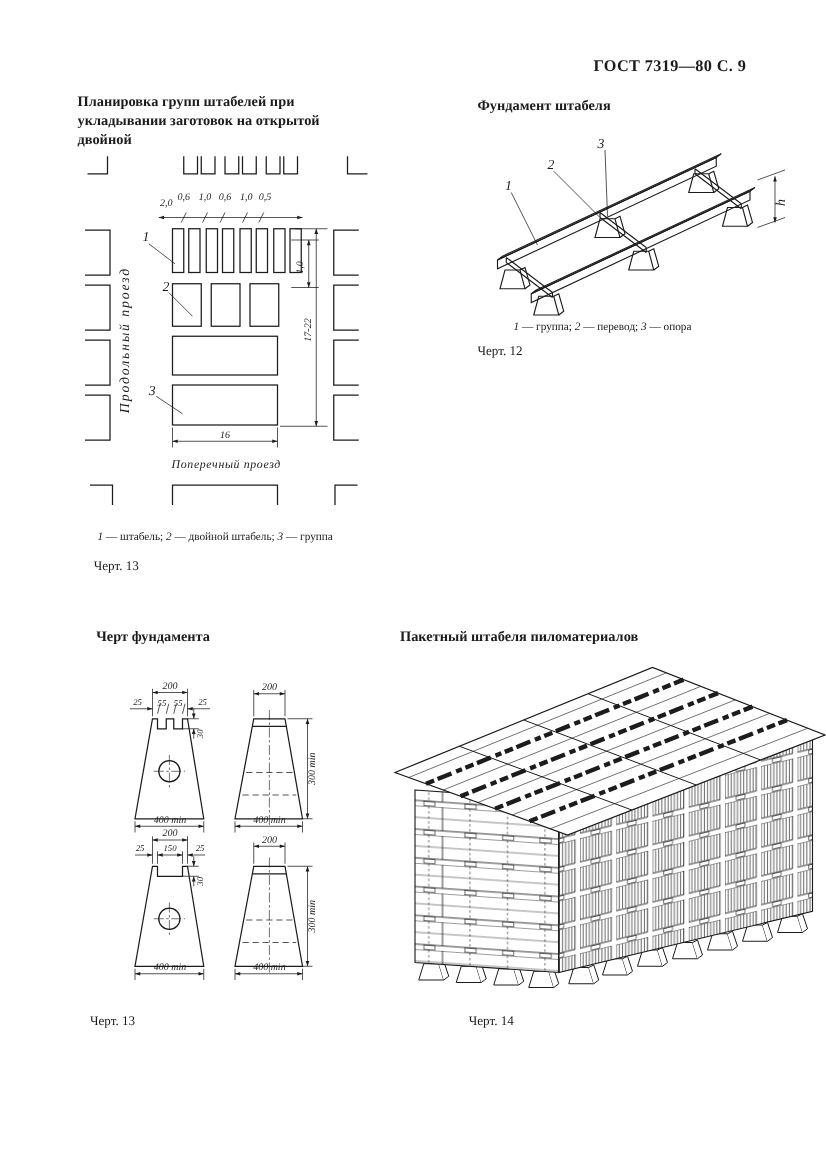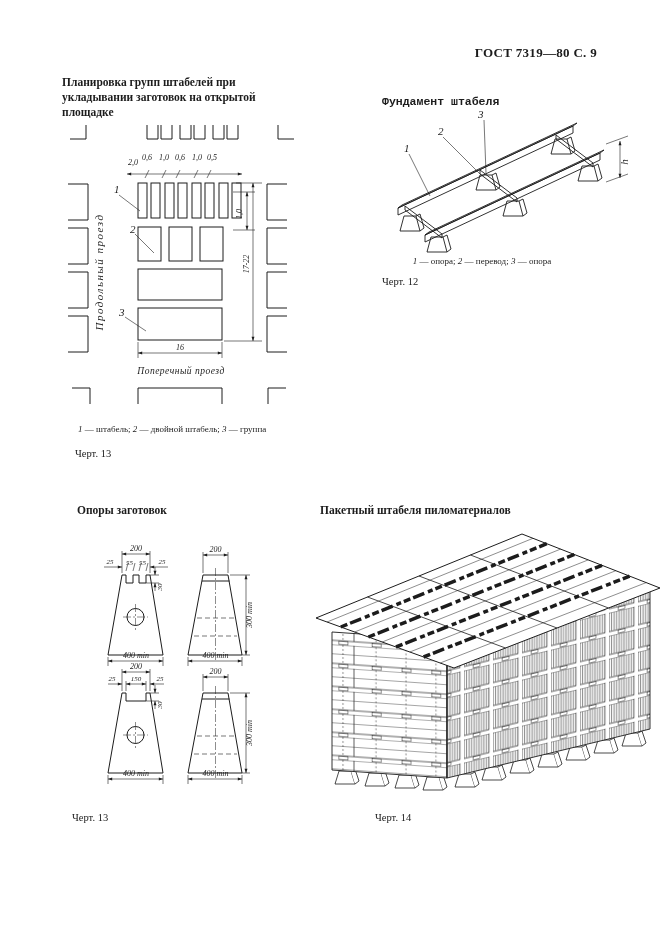--- a/index.html
+++ b/index.html
@@ -27,21 +27,21 @@
 </head>
 <body>
 
 <div class="page">
 
   <div class="abs hdr" style="top:45px;right:64px;">ГОСТ 7319—80 С. 9</div>
 
   <div class="abs figtitle" style="left:62px;top:75px;width:240px;">
     <div>Планировка групп штабелей при</div>
     <div>укладывании заготовок на открытой</div>
-    <div>площадке</div>
+    <div>двойной</div>
   </div>
 
   <svg viewBox="60 118 245 292" width="245" height="292" style="left:60px;top:118px;">
     <defs>
       <marker id="ar1" viewBox="0 0 10 10" refX="10" refY="5" markerWidth="9" markerHeight="7" orient="auto-start-reverse">
         <path d="M0,1.5 L10,5 L0,8.5 Z" fill="#1c1c1c"></path>
       </marker>
     </defs>
     <g class="ln">
       <path d="M147,125v14h11v-14 M161,125v14h11v-14 M180,125v14h11v-14 M194,125v14h11v-14 M213,125v14h11v-14 M227,125v14h11v-14"></path>
@@ -94,21 +94,21 @@
     <text class="mark" x="114" y="193">1</text>
     <text class="mark" x="130" y="233">2</text>
     <text class="mark" x="119" y="316">3</text>
     <text class="road" x="103" y="272" text-anchor="middle" transform="rotate(-90 103 272)">Продольный проезд</text>
     <text class="road2" x="181" y="374" text-anchor="middle">Поперечный проезд</text>
   </svg>
 
   <div class="abs legend" style="left:78px;top:424px;"><span class="li">1</span><span> — штабель; </span><span class="li">2</span><span> — двойной штабель; </span><span class="li">3</span><span> — группа</span></div>
   <div class="abs caption" style="left:75px;top:448px;width:200px;">Черт. 13</div>
 
-  <div class="abs figtitle" style="left:382px;top:94px;width:200px;font-family:Liberation Mono, monospace;">Фундамент штабеля</div>
+  <div class="abs figtitle" style="left:382px;top:78px;width:200px;">Фундамент штабеля</div>
 
   <svg viewBox="392 104 252 156" width="252" height="156" style="left:392px;top:104px;">
     <defs>
       <marker id="ar2" viewBox="0 0 10 10" refX="10" refY="5" markerWidth="9" markerHeight="7" orient="auto-start-reverse">
         <path d="M0,1.5 L10,5 L0,8.5 Z" fill="#1c1c1c"></path>
       </marker>
     </defs>
     <g class="ln2">
       <path d="M405,206 L442,234 M405,210 L442,238 M405,206 V210 M442,234 V238"></path>
       <path d="M480,170 L517,198 M480,174 L517,202 M480,170 V174 M517,198 V202"></path>
@@ -153,24 +153,24 @@
       <line x1="606" y1="144" x2="628" y2="136"></line>
       <line x1="606" y1="182" x2="628" y2="174"></line>
       <line x1="620" y1="141" x2="620" y2="178" marker-start="url(#ar2)" marker-end="url(#ar2)"></line>
     </g>
     <text class="mark" x="404" y="152">1</text>
     <text class="mark" x="438" y="135">2</text>
     <text class="mark" x="478" y="118">3</text>
     <text class="mark" x="628" y="162" text-anchor="middle" transform="rotate(-90 628 162)">h</text>
   </svg>
 
-  <div class="abs legend" style="left:382px;top:256px;width:200px;text-align:center;"><span class="li">1</span><span> — опора; </span><span class="li">2</span><span> — перевод; </span><span class="li">3</span><span> — опора</span></div>
+  <div class="abs legend" style="left:382px;top:256px;width:200px;text-align:center;"><span class="li">1</span><span> — группа; </span><span class="li">2</span><span> — перевод; </span><span class="li">3</span><span> — опора</span></div>
   <div class="abs caption" style="left:382px;top:276px;width:200px;">Черт. 12</div>
 
-  <div class="abs figtitle" style="left:77px;top:503px;width:200px;">Опоры заготовок</div>
+  <div class="abs figtitle" style="left:77px;top:503px;width:200px;">Черт фундамента</div>
 
   <svg viewBox="75 528 240 285" width="240" height="285" style="left:75px;top:528px;">
     <defs>
       <marker id="ar3" viewBox="0 0 10 10" refX="10" refY="5" markerWidth="9" markerHeight="7" orient="auto-start-reverse">
         <path d="M0,1.5 L10,5 L0,8.5 Z" fill="#1c1c1c"></path>
       </marker>
     </defs>
     <g class="ln">
       <path d="M108,655 L122,575 H126 V583 H133 V575 H139 V583 H146 V575 H150 L163,655 Z"></path>
       <circle cx="135.5" cy="617" r="8.5"></circle>

